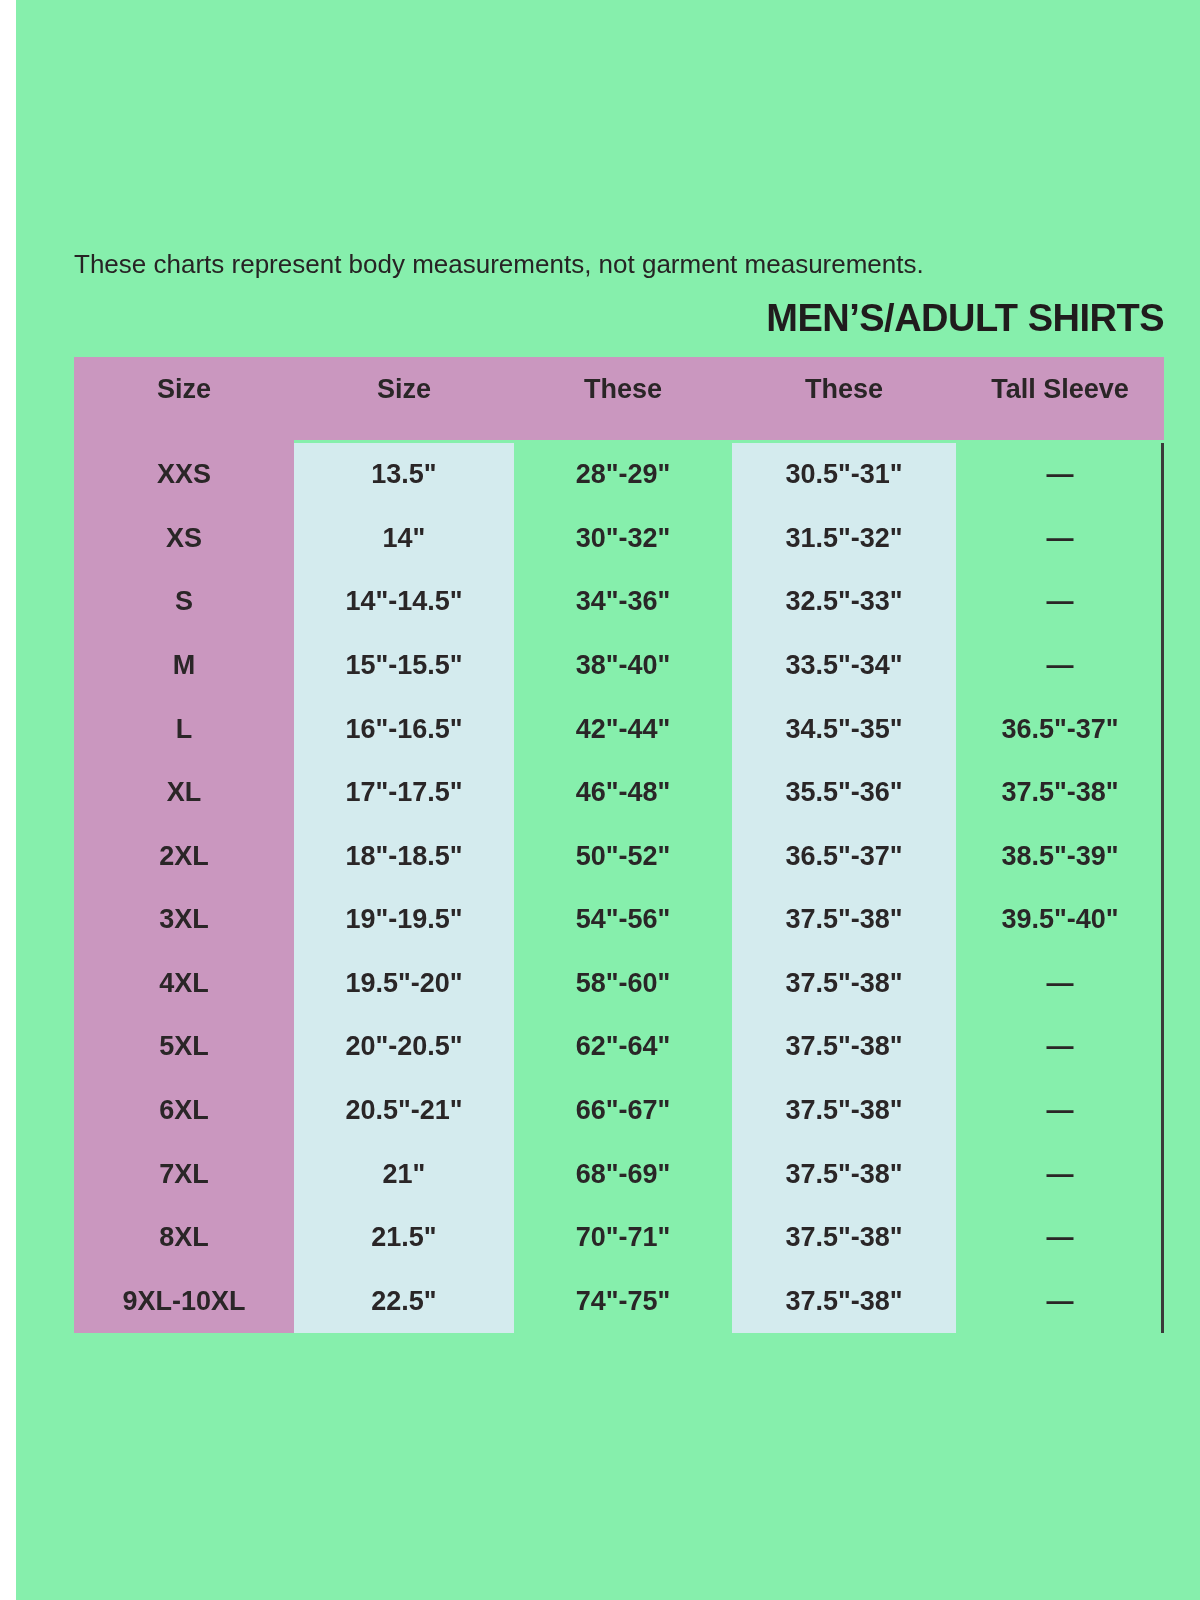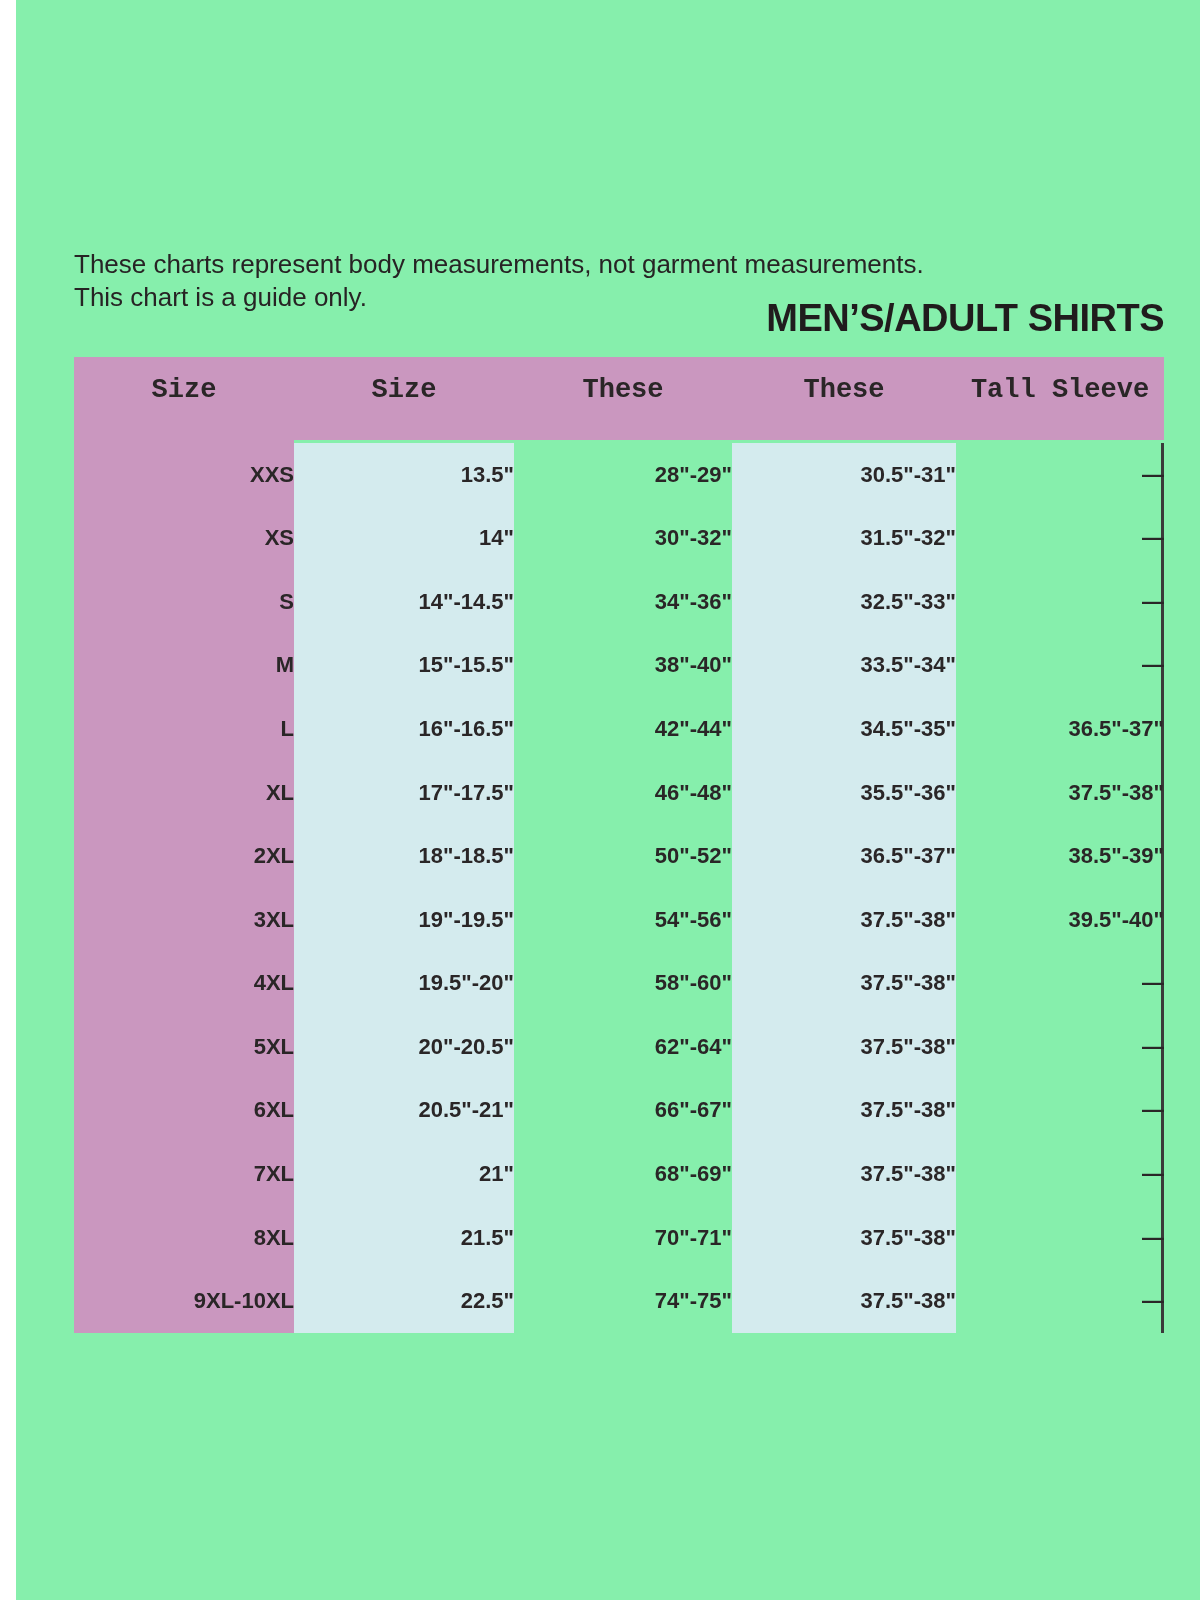--- a/index.html
+++ b/index.html
@@ -68,47 +68,45 @@
   .header-row {
     position: absolute; left: 0; top: 0;
     width: 1090px; height: 83px;
     display: grid;
     grid-template-columns: 220px 220px 218px 224px 208px;
     align-items: center;
     text-align: center;
     font-size: 27px;
     font-weight: 700;
     color: var(--text);
-    font-family: Liberation Mono, monospace;
   }
   .header-row span { position: relative; top: -9px; }
   .table-body {
     position: absolute; left: 0; top: 86px;
     width: 1090px; height: 890px;
     display: grid;
     grid-template-rows: repeat(14, 1fr);
   }
   .t-row {
     display: grid;
     grid-template-columns: 220px 220px 218px 224px 208px;
     align-items: center;
-    text-align: right;
-    font-size: 22px;
+    text-align: center;
+    font-size: 27px;
     font-weight: 700;
     color: var(--text);
   }
 </style>
 </head>
 <body>
 
 <div class="page">
 
   <div class="intro">
     <div>These charts represent body measurements, not garment measurements.</div>
-    <div>This chart is a guide only.</div>
   </div>
 
   <div class="chart-title">MEN’S/ADULT SHIRTS</div>
 
   <div class="size-table">
 
     <div class="header-band"></div>
     <div class="col-size-bg"></div>
     <div class="col-neck-bg"></div>
     <div class="col-sleeve-bg"></div>

